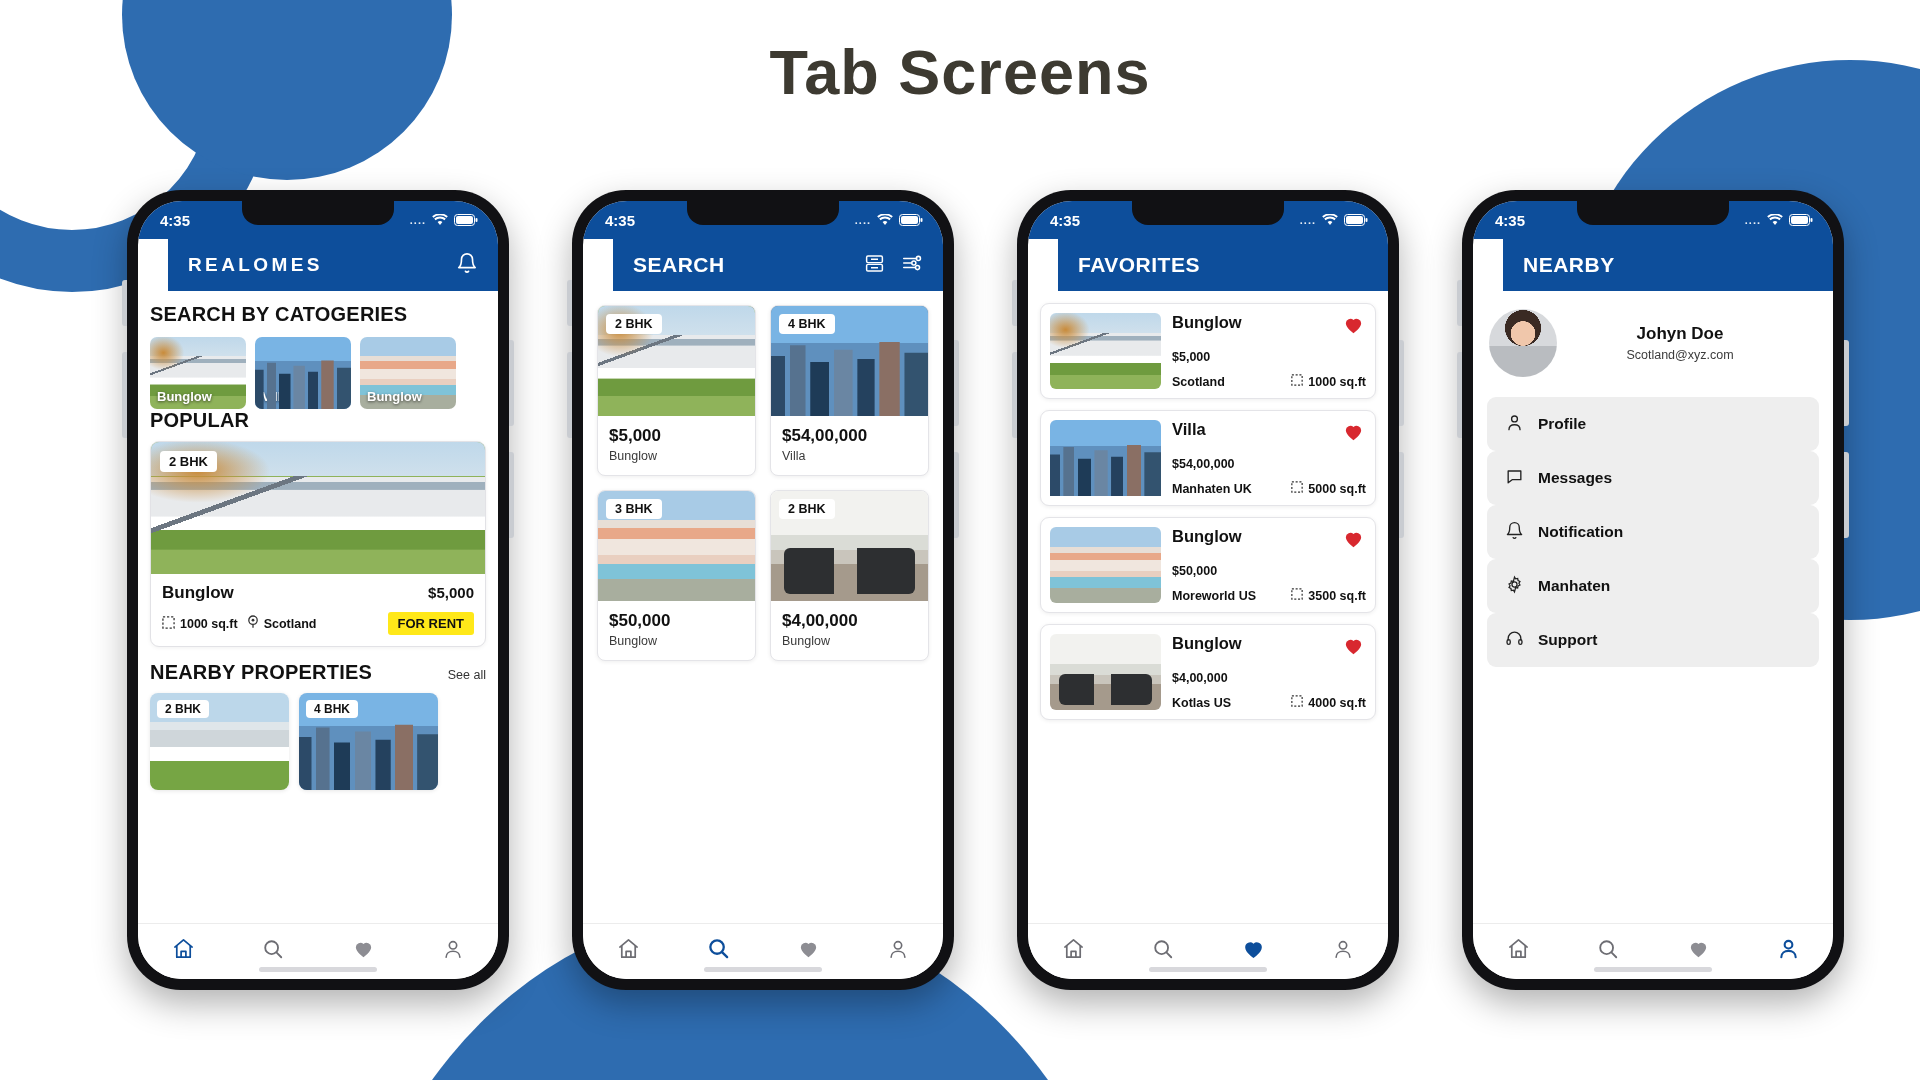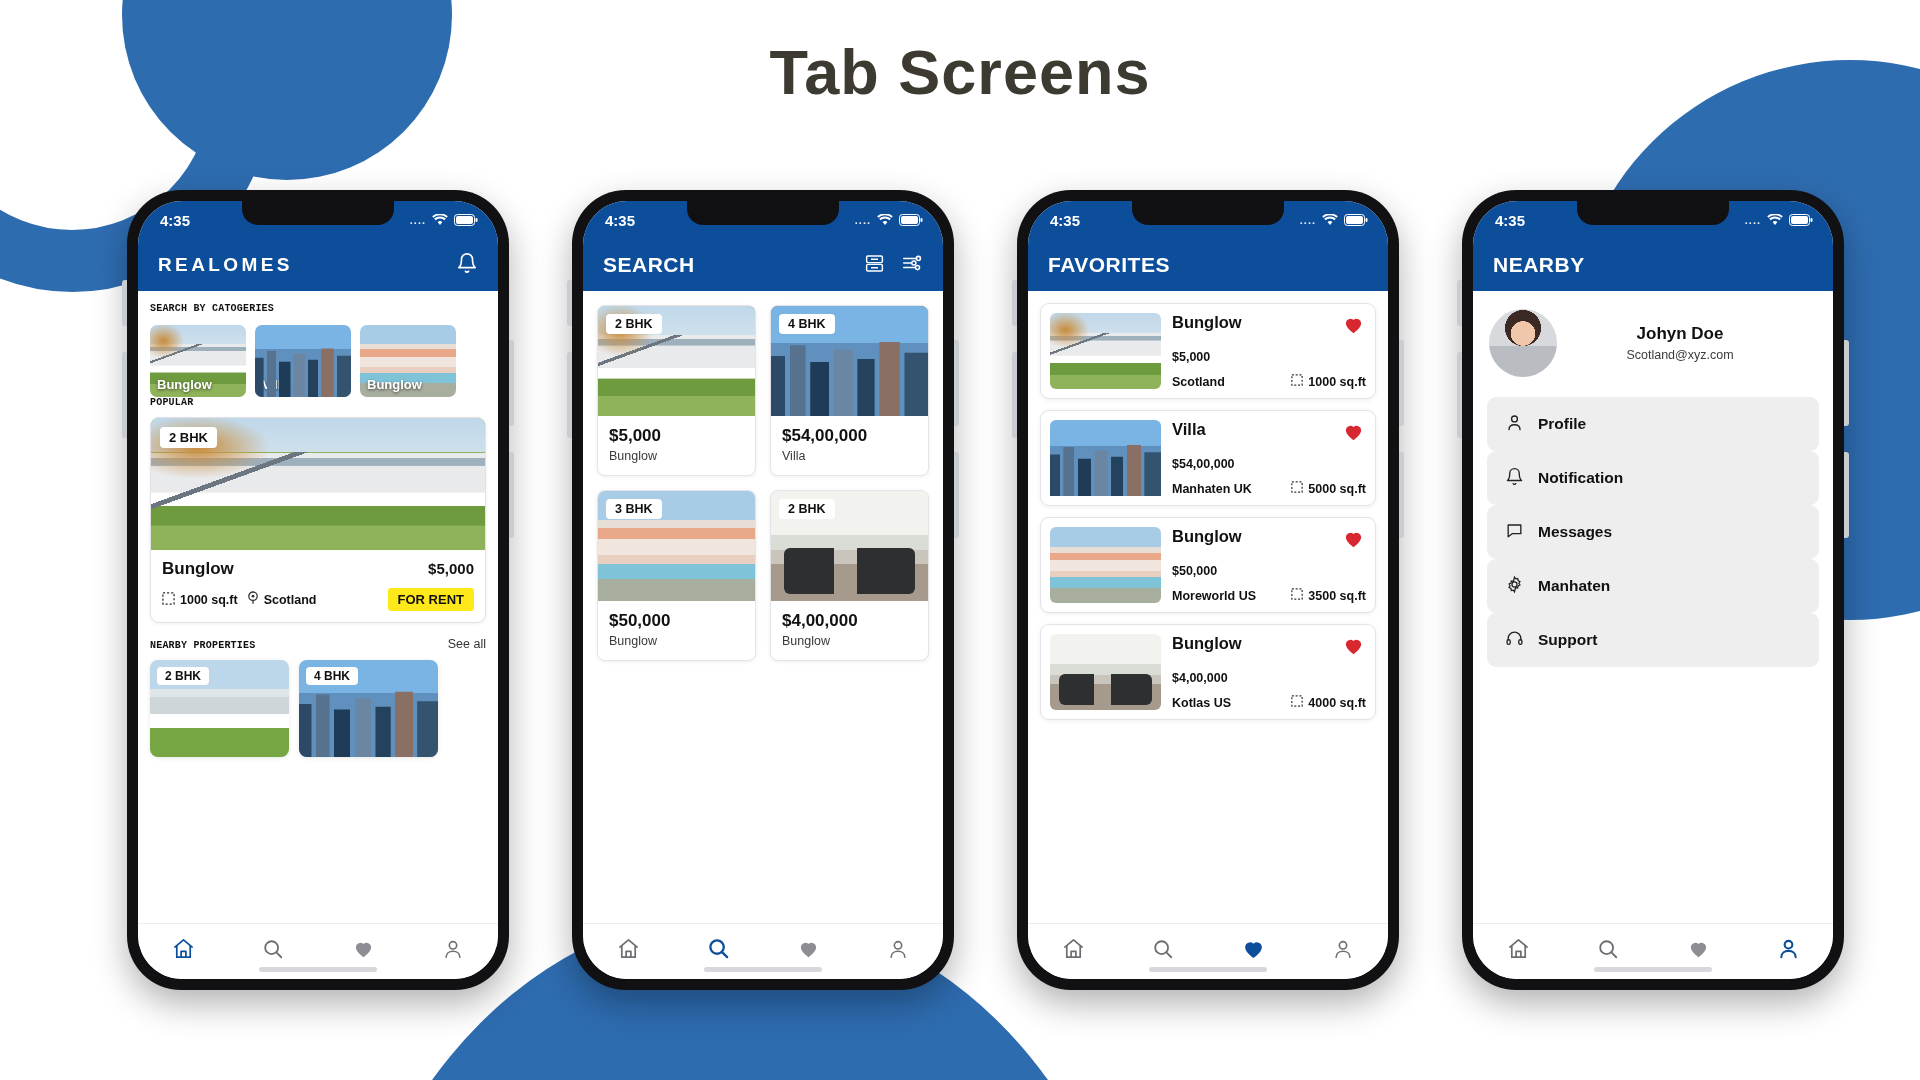--- a/index.html
+++ b/index.html
@@ -95,35 +95,34 @@
     font-size: 15px; font-weight: bold; flex: none;
   }
   .status-right { display: flex; align-items: center; gap: 6px; }
   .sig-dots { font-size: 11px; letter-spacing: 1px; opacity: .9; }
   .wifi svg, .batt svg { display: block; }
 
   
   .appbar {
     background: #0d4e9b; color: #fff; flex: none;
     height: 52px; display: flex; align-items: center;
-    justify-content: space-between; padding: 0 20px;
+    justify-content: space-between; padding: 0 20px; margin-left: 30px;
   }
   .appbar-title { font-size: 21px; font-weight: bold; letter-spacing: .5px; }
   .brand { font-size: 19px; font-weight: bold; letter-spacing: 3.4px; }
   .appbar-actions { display: flex; align-items: center; gap: 16px; }
 
   
   .body {
     flex: 1 1 auto; background: #fff; overflow: hidden;
     position: relative;
   }
   .section-title {
-    font-size: 10px; font-weight: bold; color: #111;
+    font-size: 20px; font-weight: bold; color: #111;
     letter-spacing: .2px;
-    font-family: Liberation Mono, monospace;
   }
 
   
   .home-pad { padding: 12px 12px 0 12px; }
   .cat-row { display: flex; gap: 9px; margin-top: 11px; }
   .cat-card {
     width: 96px; height: 72px; border-radius: 7px; overflow: hidden;
     position: relative; flex: none;
   }
   .cat-label {
@@ -761,34 +760,34 @@
             <span>
               <svg width="19" height="19" viewBox="0 0 24 24" fill="none" stroke="#222" stroke-width="1.7" stroke-linecap="round">
                   <circle cx="12" cy="7.5" r="3.7"></circle>
                   <path d="M5 21c0-4 3.1-6.2 7-6.2s7 2.2 7 6.2"></path>
                 </svg>
             </span>
             <span class="menu-label">Profile</span>
           </div>
           <div class="menu-item">
             <span>
+              <svg width="19" height="19" viewBox="0 0 24 24" fill="none" stroke="#222" stroke-width="1.7" stroke-linejoin="round">
+                  <path d="M4 5h16v11H9l-5 4V5z"></path>
+                </svg>
+            </span>
+            <span class="menu-label">Messages</span>
+          </div>
+          <div class="menu-item">
+            <span>
               <svg width="19" height="19" viewBox="0 0 24 24" fill="none" stroke="#222" stroke-width="1.7" stroke-linecap="round" stroke-linejoin="round">
                   <path d="M18 8a6 6 0 1 0-12 0c0 7-3 9-3 9h18s-3-2-3-9"></path>
                   <path d="M13.7 21a2 2 0 0 1-3.4 0"></path>
                 </svg>
             </span>
             <span class="menu-label">Notification</span>
-          </div>
-          <div class="menu-item">
-            <span>
-              <svg width="19" height="19" viewBox="0 0 24 24" fill="none" stroke="#222" stroke-width="1.7" stroke-linejoin="round">
-                  <path d="M4 5h16v11H9l-5 4V5z"></path>
-                </svg>
-            </span>
-            <span class="menu-label">Messages</span>
           </div>
           <div class="menu-item">
             <span>
               <svg width="19" height="19" viewBox="0 0 24 24" fill="none" stroke="#222" stroke-width="1.6">
                   <circle cx="12" cy="12" r="3.2"></circle>
                   <path d="M12 2.6l1.4 2.3 2.6-.6.5 2.6 2.4 1.2-1.3 2.3 1.3 2.3-2.4 1.2-.5 2.6-2.6-.6L12 21.4l-1.4-2.3-2.6.6-.5-2.6-2.4-1.2 1.3-2.3-1.3-2.3 2.4-1.2.5-2.6 2.6.6z"></path>
                 </svg>
             </span>
             <span class="menu-label">Manhaten</span>
           </div>

